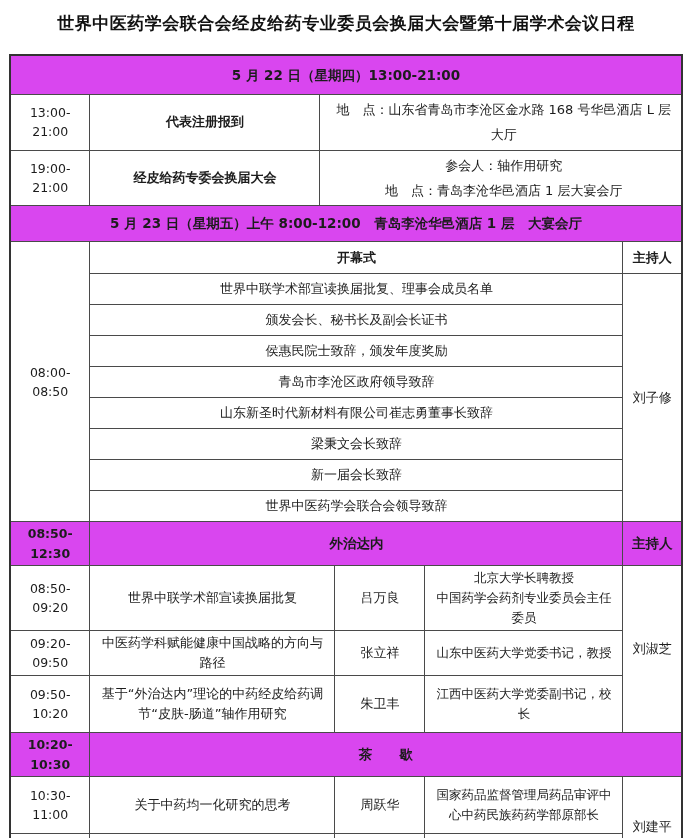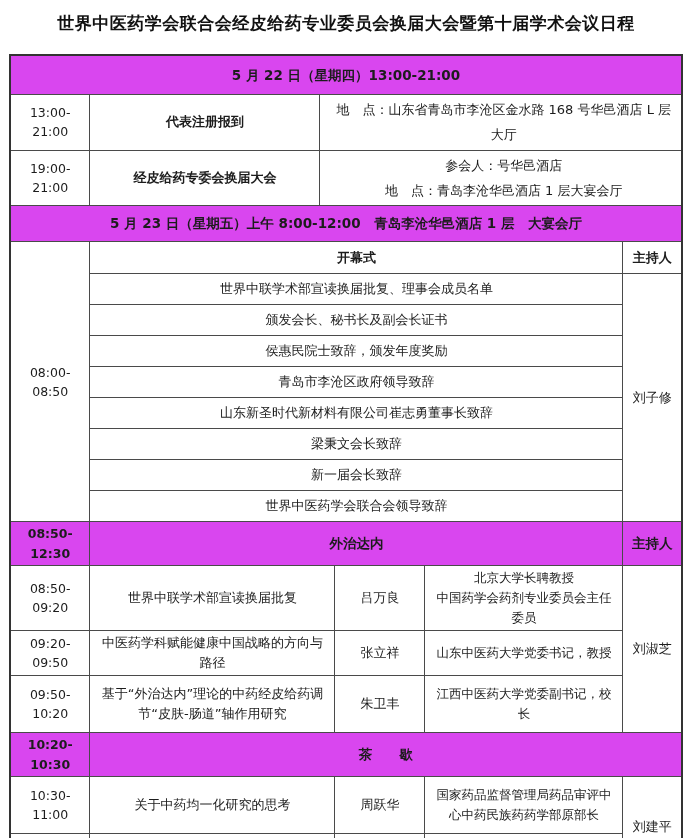--- a/index.html
+++ b/index.html
@@ -66,21 +66,21 @@
       <td class="bold">代表注册报到</td>
       <td colspan="4" class="leftcell">
         <div>地　点：山东省青岛市李沧区金水路 168 号华邑酒店 L 层大厅</div>
       </td>
     </tr>
 
     <tr class="h46">
       <td class="time">19:00-21:00</td>
       <td class="bold">经皮给药专委会换届大会</td>
       <td colspan="4" class="leftcell">
-        <div>参会人：号华邑酒店</div>
+        <div>参会人：轴作用研究</div>
         <div>地　点：青岛李沧华邑酒店 1 层大宴会厅</div>
       </td>
     </tr>
 
     <tr class="h31">
       <td colspan="6" class="hdr">5 月 23 日（星期五）上午 8:00-12:00　青岛李沧华邑酒店 1 层　大宴会厅</td>
     </tr>
 
     <tr class="h27">
       <td class="time" rowspan="9">08:00-08:50</td>

